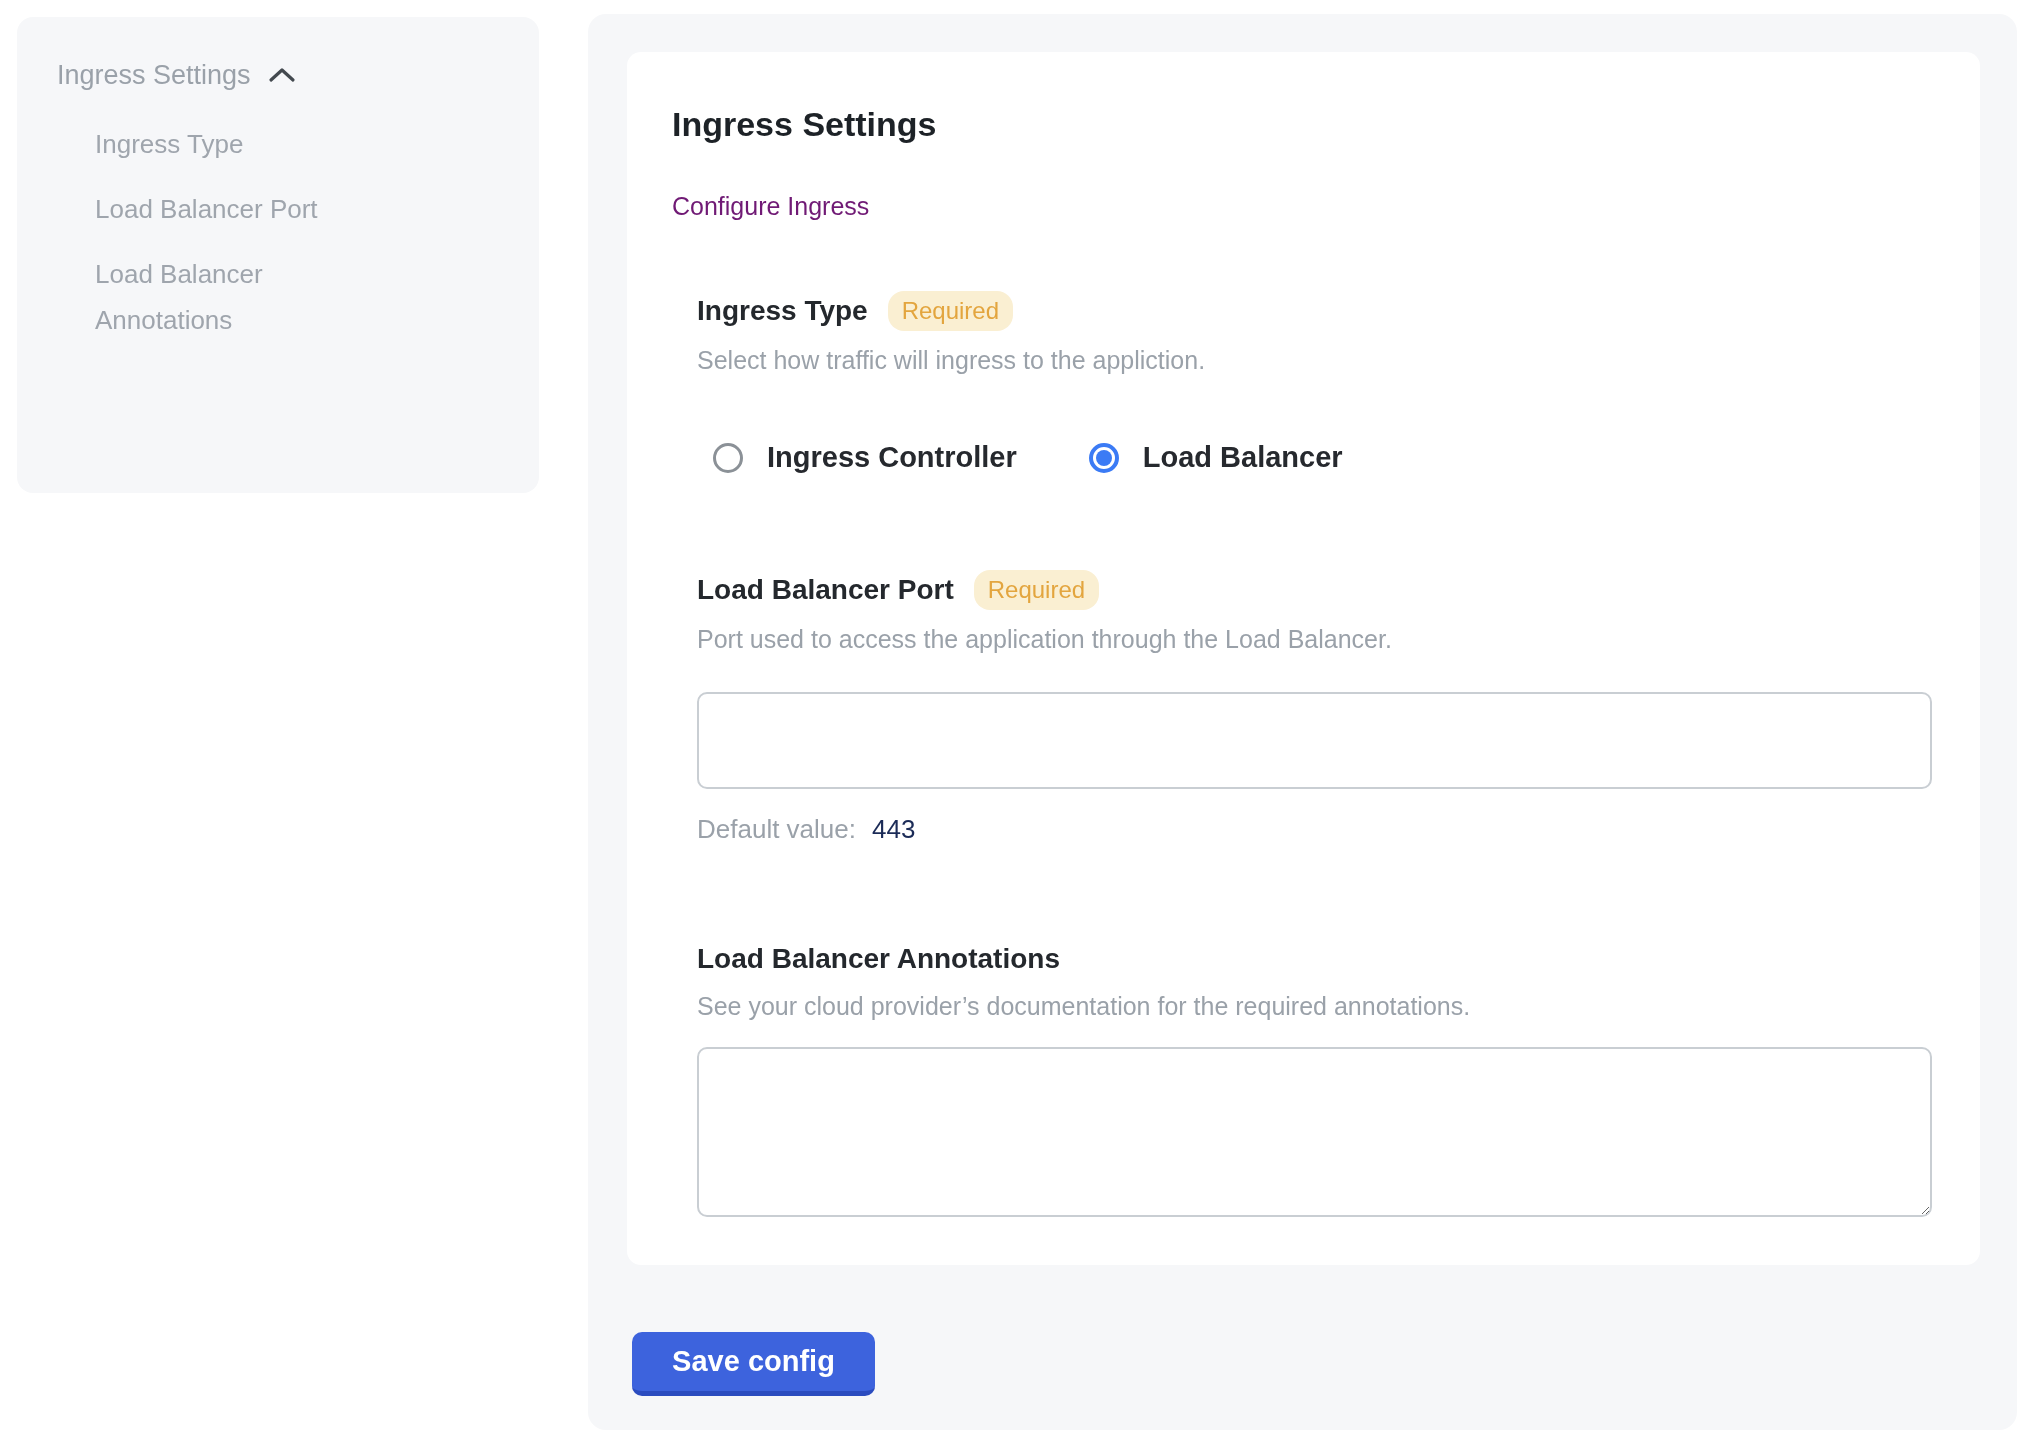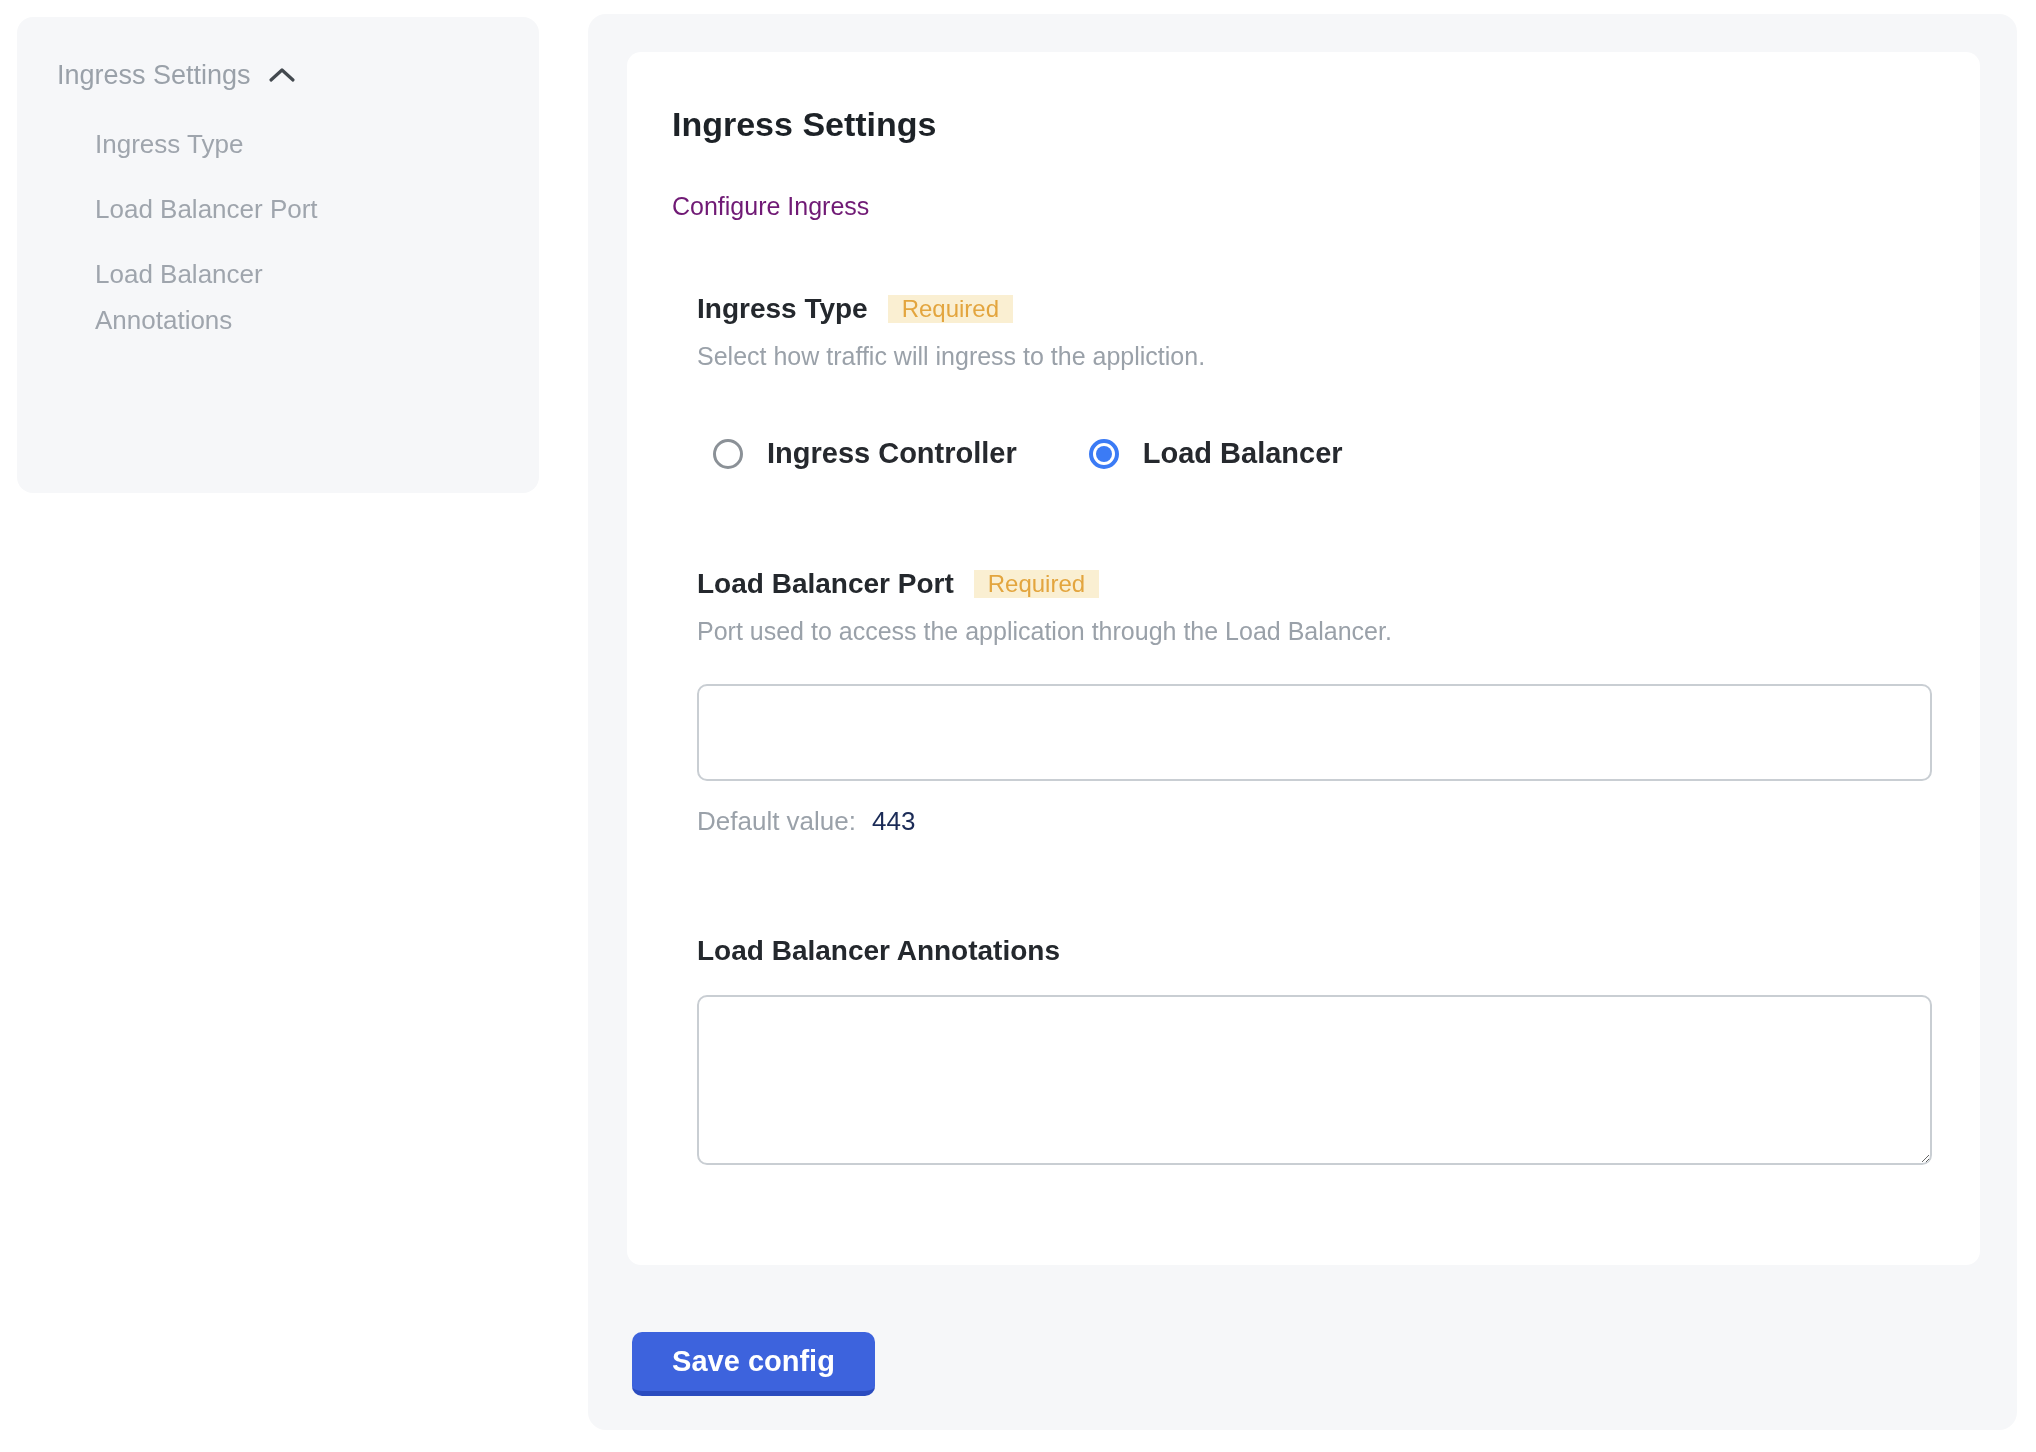--- a/index.html
+++ b/index.html
@@ -76,22 +76,22 @@
     font-size: 28px;
     font-weight: 700;
     color: #24282d;
     line-height: 36px;
   }
   .badge {
     background: #faefd2;
     color: #e3a53e;
     font-size: 24px;
     line-height: 24px;
-    padding: 2px 14px;
-    border-radius: 0;
+    padding: 8px 14px;
+    border-radius: 16px;
   }
   .section-desc {
     font-size: 25px;
     color: #9aa1a9;
     margin-top: 14px;
     line-height: 30px;
   }
   .radio-row {
     display: flex; align-items: center;
     gap: 72px;
@@ -226,20 +226,21 @@
         <input class="input-field" type="text" value="" style="">
         <div class="default-line">
           <span>Default value:</span><span class="default-value">443</span>
         </div>
       </div>
 
       <div class="section section-lb-annotations">
         <div class="label-row">
           <span class="section-label">Load Balancer Annotations</span>
         </div>
+        <div class="section-desc">See your cloud provider’s documentation for the required annotations.</div>
         <textarea class="textarea-field" style=""></textarea>
       </div>
 
     </div>
   </section>
 
   <button class="save-btn">Save config</button>
 </main>
 
 </body></html>

